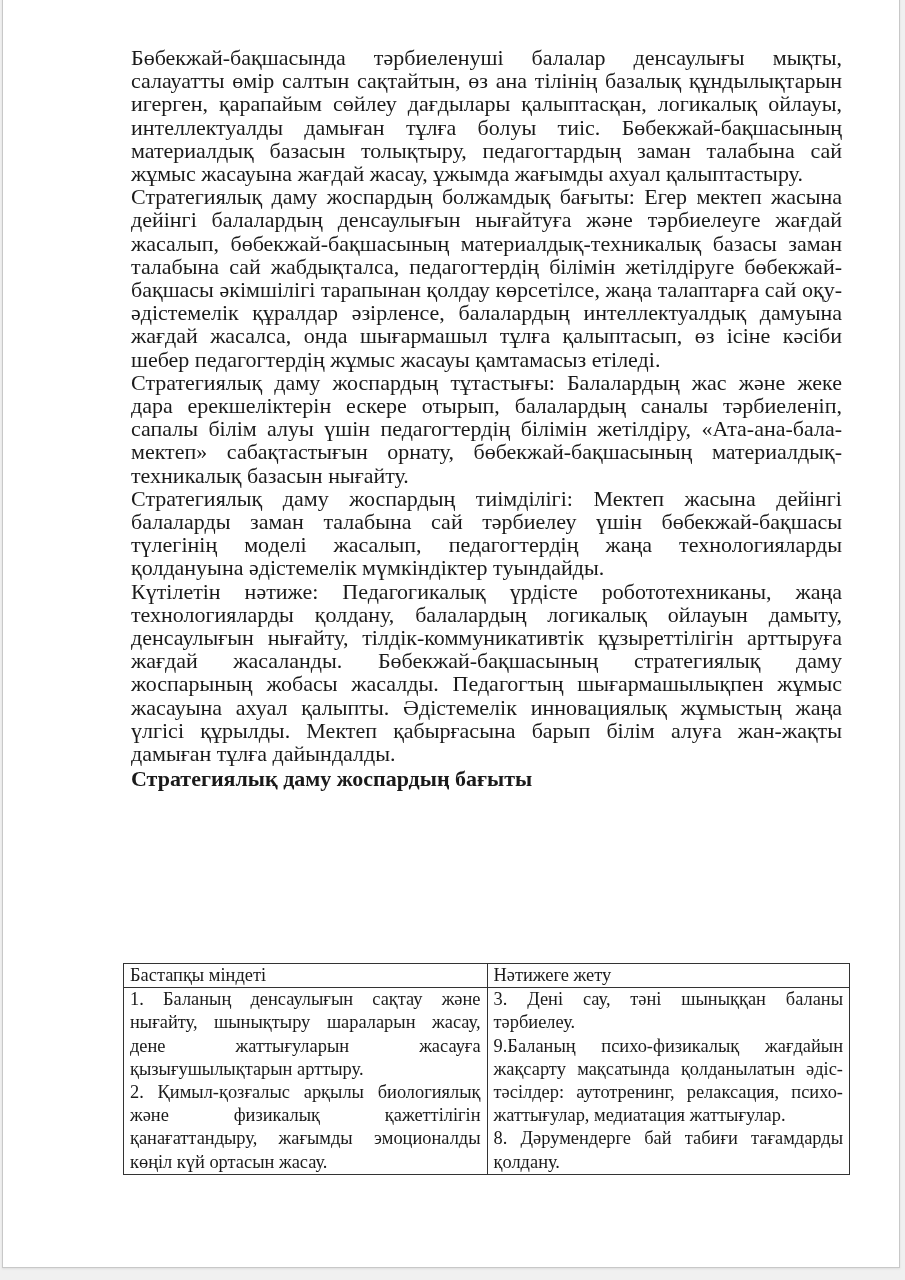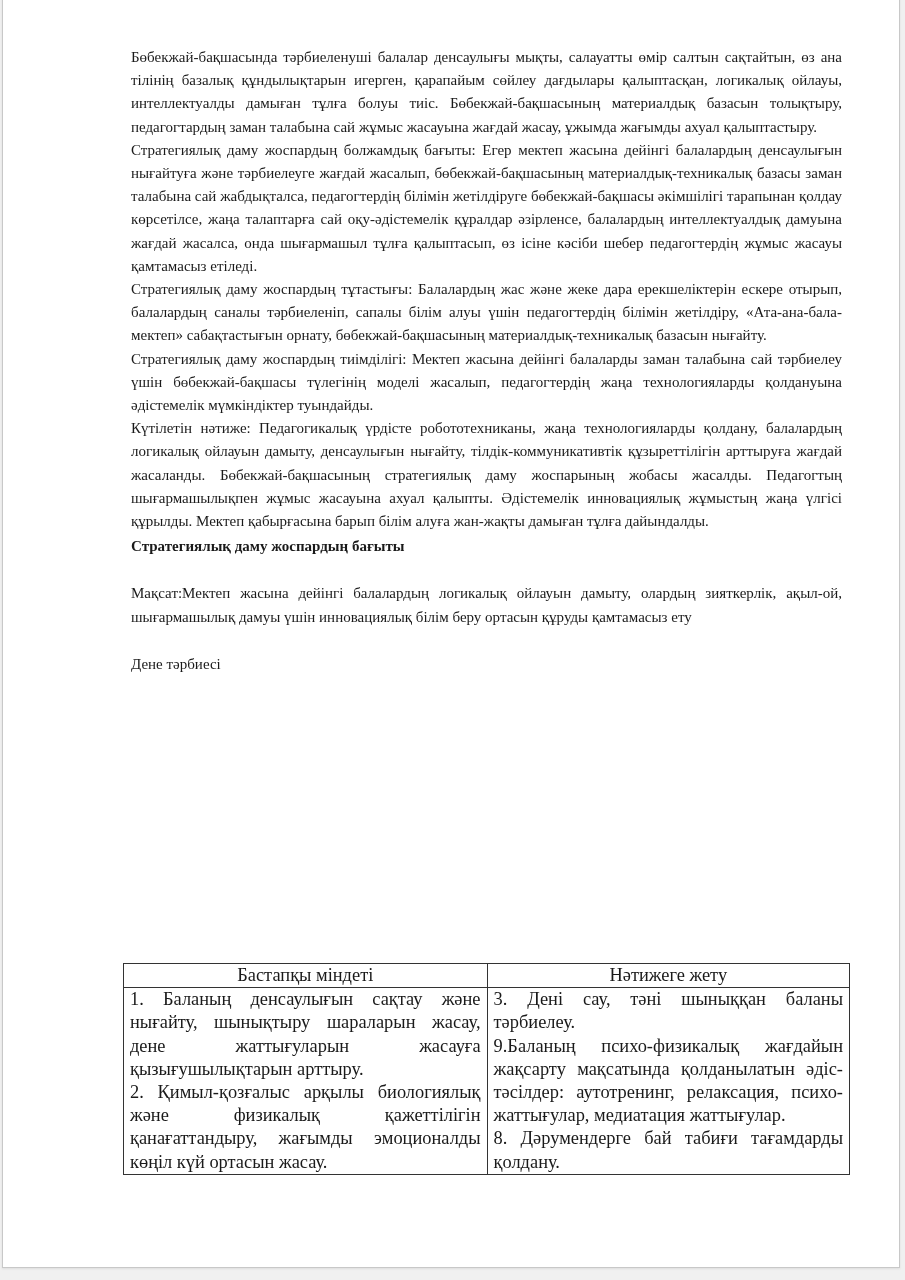--- a/index.html
+++ b/index.html
@@ -11,57 +11,55 @@
   }
   .page {
     position: absolute; left: 2px; top: -2px;
     width: 896px; height: 1268px;
     background: #ffffff;
     border: 1px solid #c8c8c8;
     box-shadow: 0 1px 2px rgba(0,0,0,0.08);
   }
   .content {
     position: absolute; left: 128px; top: 47px; width: 711px;
-    font-size: 15px; line-height: 23.2px; font-family: Liberation Serif, serif;
+    font-size: 22px; line-height: 23.2px; font-family: Liberation Serif, serif;
   }
   .content p { margin: 0; text-align: justify; }
   .heading {
     text-align: left; font-weight: bold;
     margin-top: 2px !important;
   }
   .gap { height: 24px; }
   table.plan {
     position: absolute; left: 120px; top: 964px;
     width: 727px; border-collapse: collapse;
     font-size: 18.4px; line-height: 23.2px;
   }
   table.plan td, table.plan th {
     border: 1px solid #333; vertical-align: top;
     padding: 0 6px 0 6px; text-align: justify; font-weight: normal;
   }
-  table.plan th { text-align: center; }
+  table.plan th { text-align: left; }
   table.plan col.c1 { width: 364px; }
   table.plan col.c2 { width: 363px; }
   .cell-line { display: block; }
 </style>
 </head>
 <body>
 
 <div class="page">
   <div class="content">
     <p>Бөбекжай-бақшасында тәрбиеленуші балалар денсаулығы мықты, салауатты өмір салтын сақтайтын, өз ана тілінің базалық құндылықтарын игерген, қарапайым сөйлеу дағдылары қалыптасқан, логикалық ойлауы, интеллектуалды дамыған тұлға болуы тиіс. Бөбекжай-бақшасының материалдық базасын толықтыру, педагогтардың заман талабына сай жұмыс жасауына жағдай жасау, ұжымда жағымды ахуал қалыптастыру.</p>
     <p>Стратегиялық даму жоспардың болжамдық бағыты: Егер мектеп жасына дейінгі балалардың денсаулығын нығайтуға және тәрбиелеуге жағдай жасалып, бөбекжай-бақшасының материалдық-техникалық базасы заман талабына сай жабдықталса, педагогтердің білімін жетілдіруге бөбекжай-бақшасы әкімшілігі тарапынан қолдау көрсетілсе, жаңа талаптарға сай оқу-әдістемелік құралдар әзірленсе, балалардың интеллектуалдық дамуына жағдай жасалса, онда шығармашыл тұлға қалыптасып, өз ісіне кәсіби шебер педагогтердің жұмыс жасауы қамтамасыз етіледі.</p>
     <p>Стратегиялық даму жоспардың тұтастығы: Балалардың жас және жеке дара ерекшеліктерін ескере отырып, балалардың саналы тәрбиеленіп, сапалы білім алуы үшін педагогтердің білімін жетілдіру, «Ата-ана-бала-мектеп» сабақтастығын орнату, бөбекжай-бақшасының материалдық-техникалық базасын нығайту.</p>
     <p>Стратегиялық даму жоспардың тиімділігі: Мектеп жасына дейінгі балаларды заман талабына сай тәрбиелеу үшін бөбекжай-бақшасы түлегінің моделі жасалып, педагогтердің жаңа технологияларды қолдануына әдістемелік мүмкіндіктер туындайды.</p>
     <p>Күтілетін нәтиже: Педагогикалық үрдісте робототехниканы, жаңа технологияларды қолдану, балалардың логикалық ойлауын дамыту, денсаулығын нығайту, тілдік-коммуникативтік құзыреттілігін арттыруға жағдай жасаланды. Бөбекжай-бақшасының стратегиялық даму жоспарының жобасы жасалды. Педагогтың шығармашылықпен жұмыс жасауына ахуал қалыпты. Әдістемелік инновациялық жұмыстың жаңа үлгісі құрылды. Мектеп қабырғасына  барып білім алуға жан-жақты дамыған тұлға дайындалды.</p>
     <p class="heading">Стратегиялық даму жоспардың бағыты</p>
     <div class="gap"></div>
-    <p>Мақсат:Мектеп жасына дейінгі балалардың логикалық ойлауын дамыту, олардың зияткерлік, ақыл-ой, шығармашылық дамуы үшін инновациялық білім беру ортасын құруды қамтамасыз ету</p>
     <div class="gap"></div>
-    <p>Дене тәрбиесі</p>
   </div>
 
   <table class="plan">
     <colgroup>
         <col class="c1">
         <col class="c2">
       </colgroup>
     <thead>
       <tr>
         <th>Бастапқы міндеті</th>

